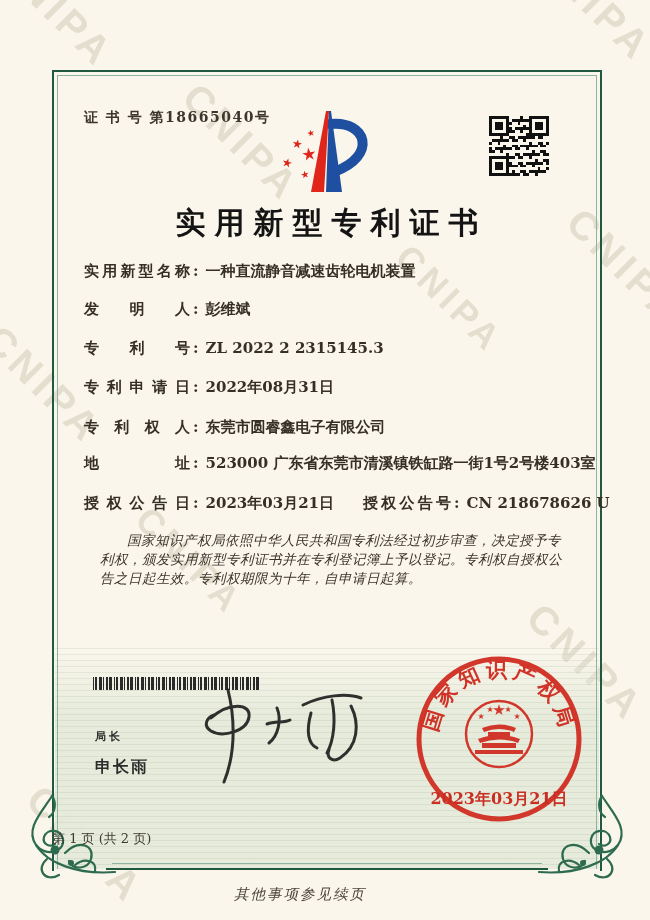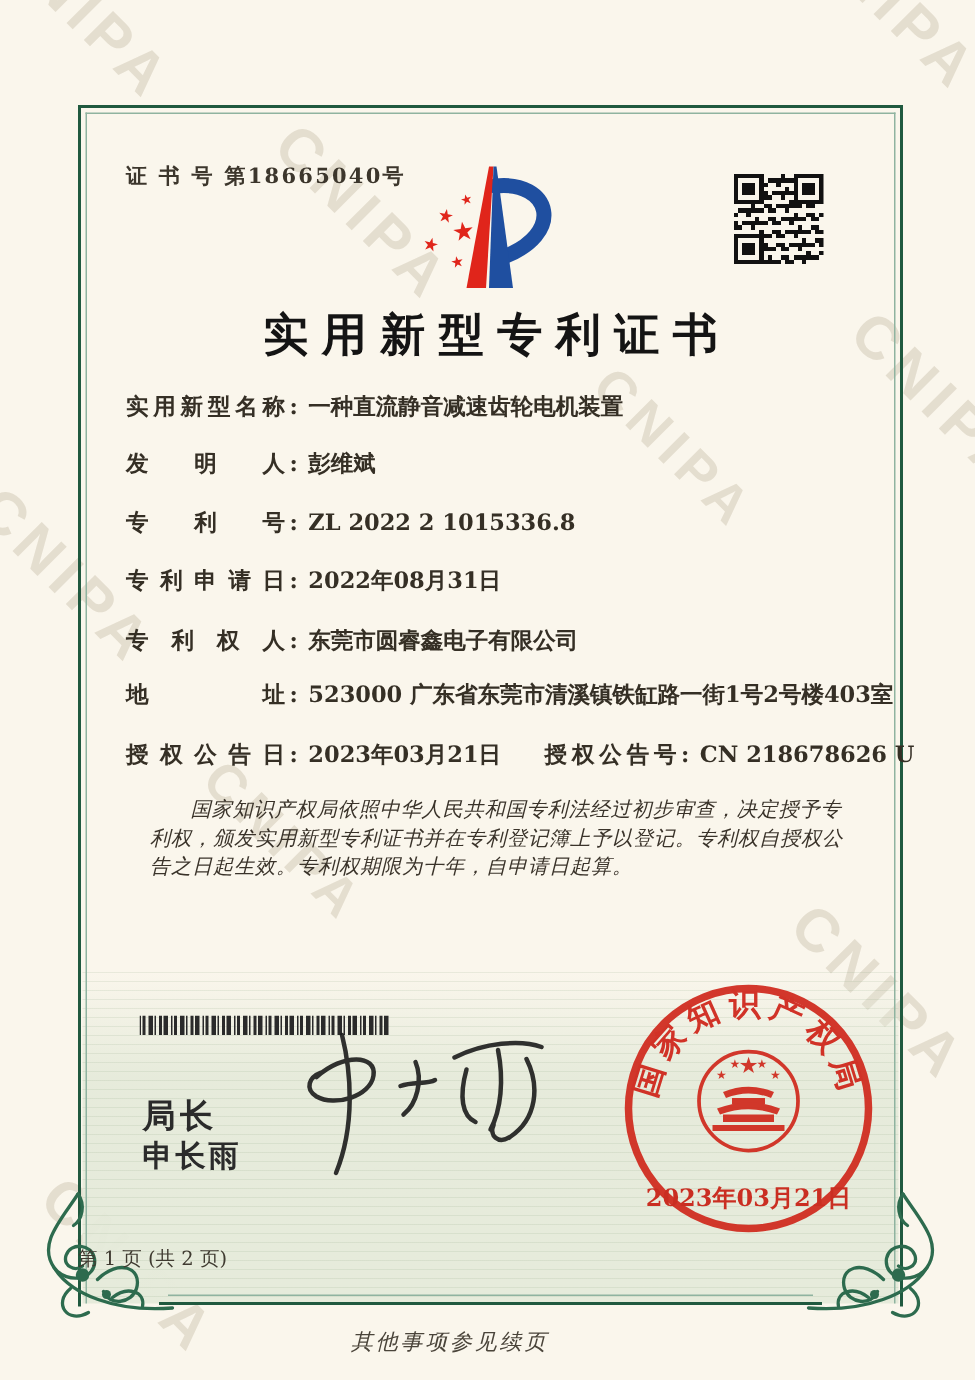--- a/index.html
+++ b/index.html
@@ -48,22 +48,22 @@
   .r1{top:262px;} .r2{top:300px;} .r3{top:339px;} .r4{top:378px;}
   .r5{top:418px;} .r6{top:454px;} .r7{top:494px;}
 
   
   .paras{left:84px;top:531px;width:484px;z-index:2;font-size:13.5px;font-style:italic;
          line-height:19px;letter-spacing:.5px;color:#3a332a;}
   .paras p{margin:0 0 4px 16px;text-indent:2em;}
 
   
   .barcode{left:93px;top:677px;width:170px;height:13px;z-index:2;}
-  .signer-title{left:95px;top:729px;font-size:22px;font-weight:600;letter-spacing:3px;z-index:2;color:#2b2b2b;}
-  .signer-name{left:95px;top:757px;font-size:20px;font-weight:600;letter-spacing:2px;z-index:2;color:#2b2b2b;}
+  .signer-title{left:95px;top:729px;font-size:11px;font-weight:600;letter-spacing:3px;z-index:2;color:#2b2b2b;}
+  .signer-name{left:95px;top:757px;font-size:16px;font-weight:600;letter-spacing:2px;z-index:2;color:#2b2b2b;}
   .signature{left:193px;top:678px;width:180px;height:112px;z-index:2;}
   .seal{left:412px;top:652px;width:174px;height:174px;z-index:5;}
 
   .page-ind{left:52px;top:830px;width:550px;text-align:left;font-size:13px;color:#3f3a30;z-index:4;}
   .cont-note{left:0;top:885px;width:600px;text-align:center;font-size:14.5px;font-style:italic;
              letter-spacing:2px;color:#4a443a;z-index:2;}
 </style>
 </head>
 <body>
 
@@ -353,21 +353,21 @@
 
 <div class="abs title">实用新型专利证书</div>
 
 <div class="frow r1">
   <span class="flabel">实用新型名称</span><span class="fcolon">:</span><span class="fval">一种直流静音减速齿轮电机装置</span>
 </div>
 <div class="frow r2">
   <span class="flabel">发明人</span><span class="fcolon">:</span><span class="fval">彭维斌</span>
 </div>
 <div class="frow r3">
-  <span class="flabel">专利号</span><span class="fcolon">:</span><span class="fval">ZL 2022 2 1015336.8</span>
+  <span class="flabel">专利号</span><span class="fcolon">:</span><span class="fval">ZL 2022 2 2315145.3</span>
 </div>
 <div class="frow r4">
   <span class="flabel">专利申请日</span><span class="fcolon">:</span><span class="fval">2022年08月31日</span>
 </div>
 <div class="frow r5">
   <span class="flabel">专利权人</span><span class="fcolon">:</span><span class="fval">东莞市圆睿鑫电子有限公司</span>
 </div>
 <div class="frow r6">
   <span class="flabel">地址</span><span class="fcolon">:</span><span class="fval">523000 广东省东莞市清溪镇铁缸路一街1号2号楼403室</span>
 </div>

